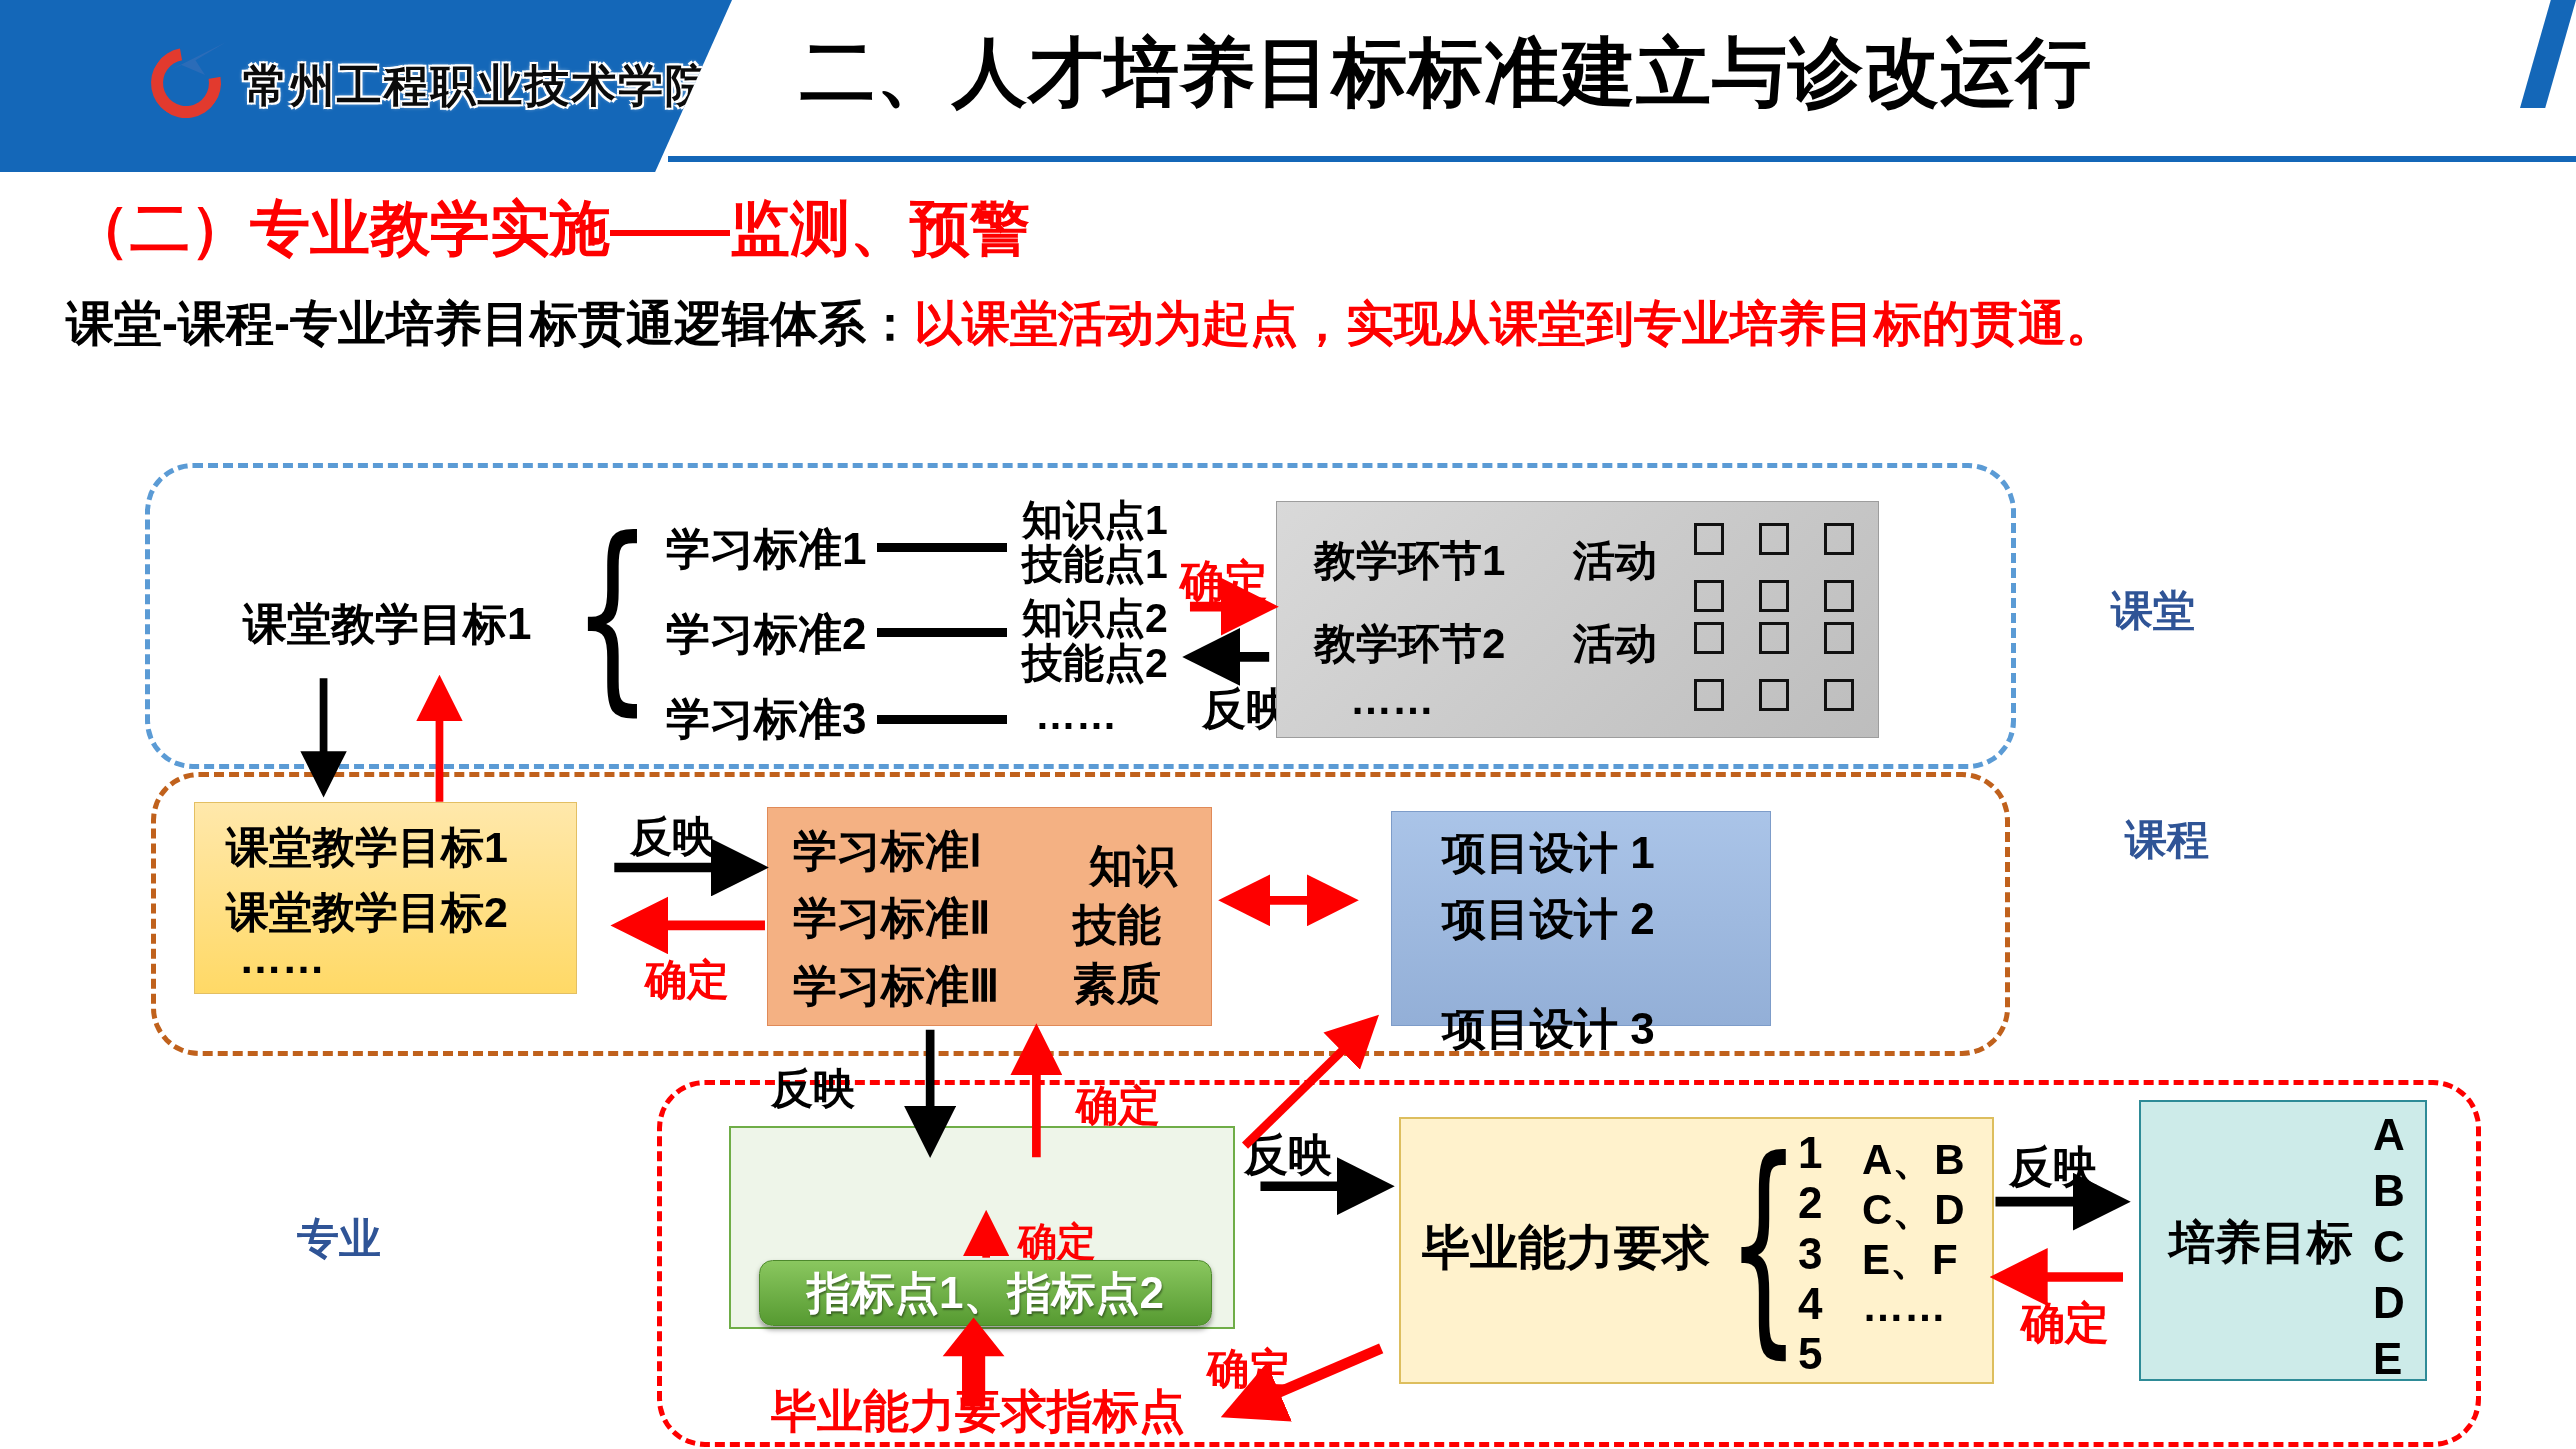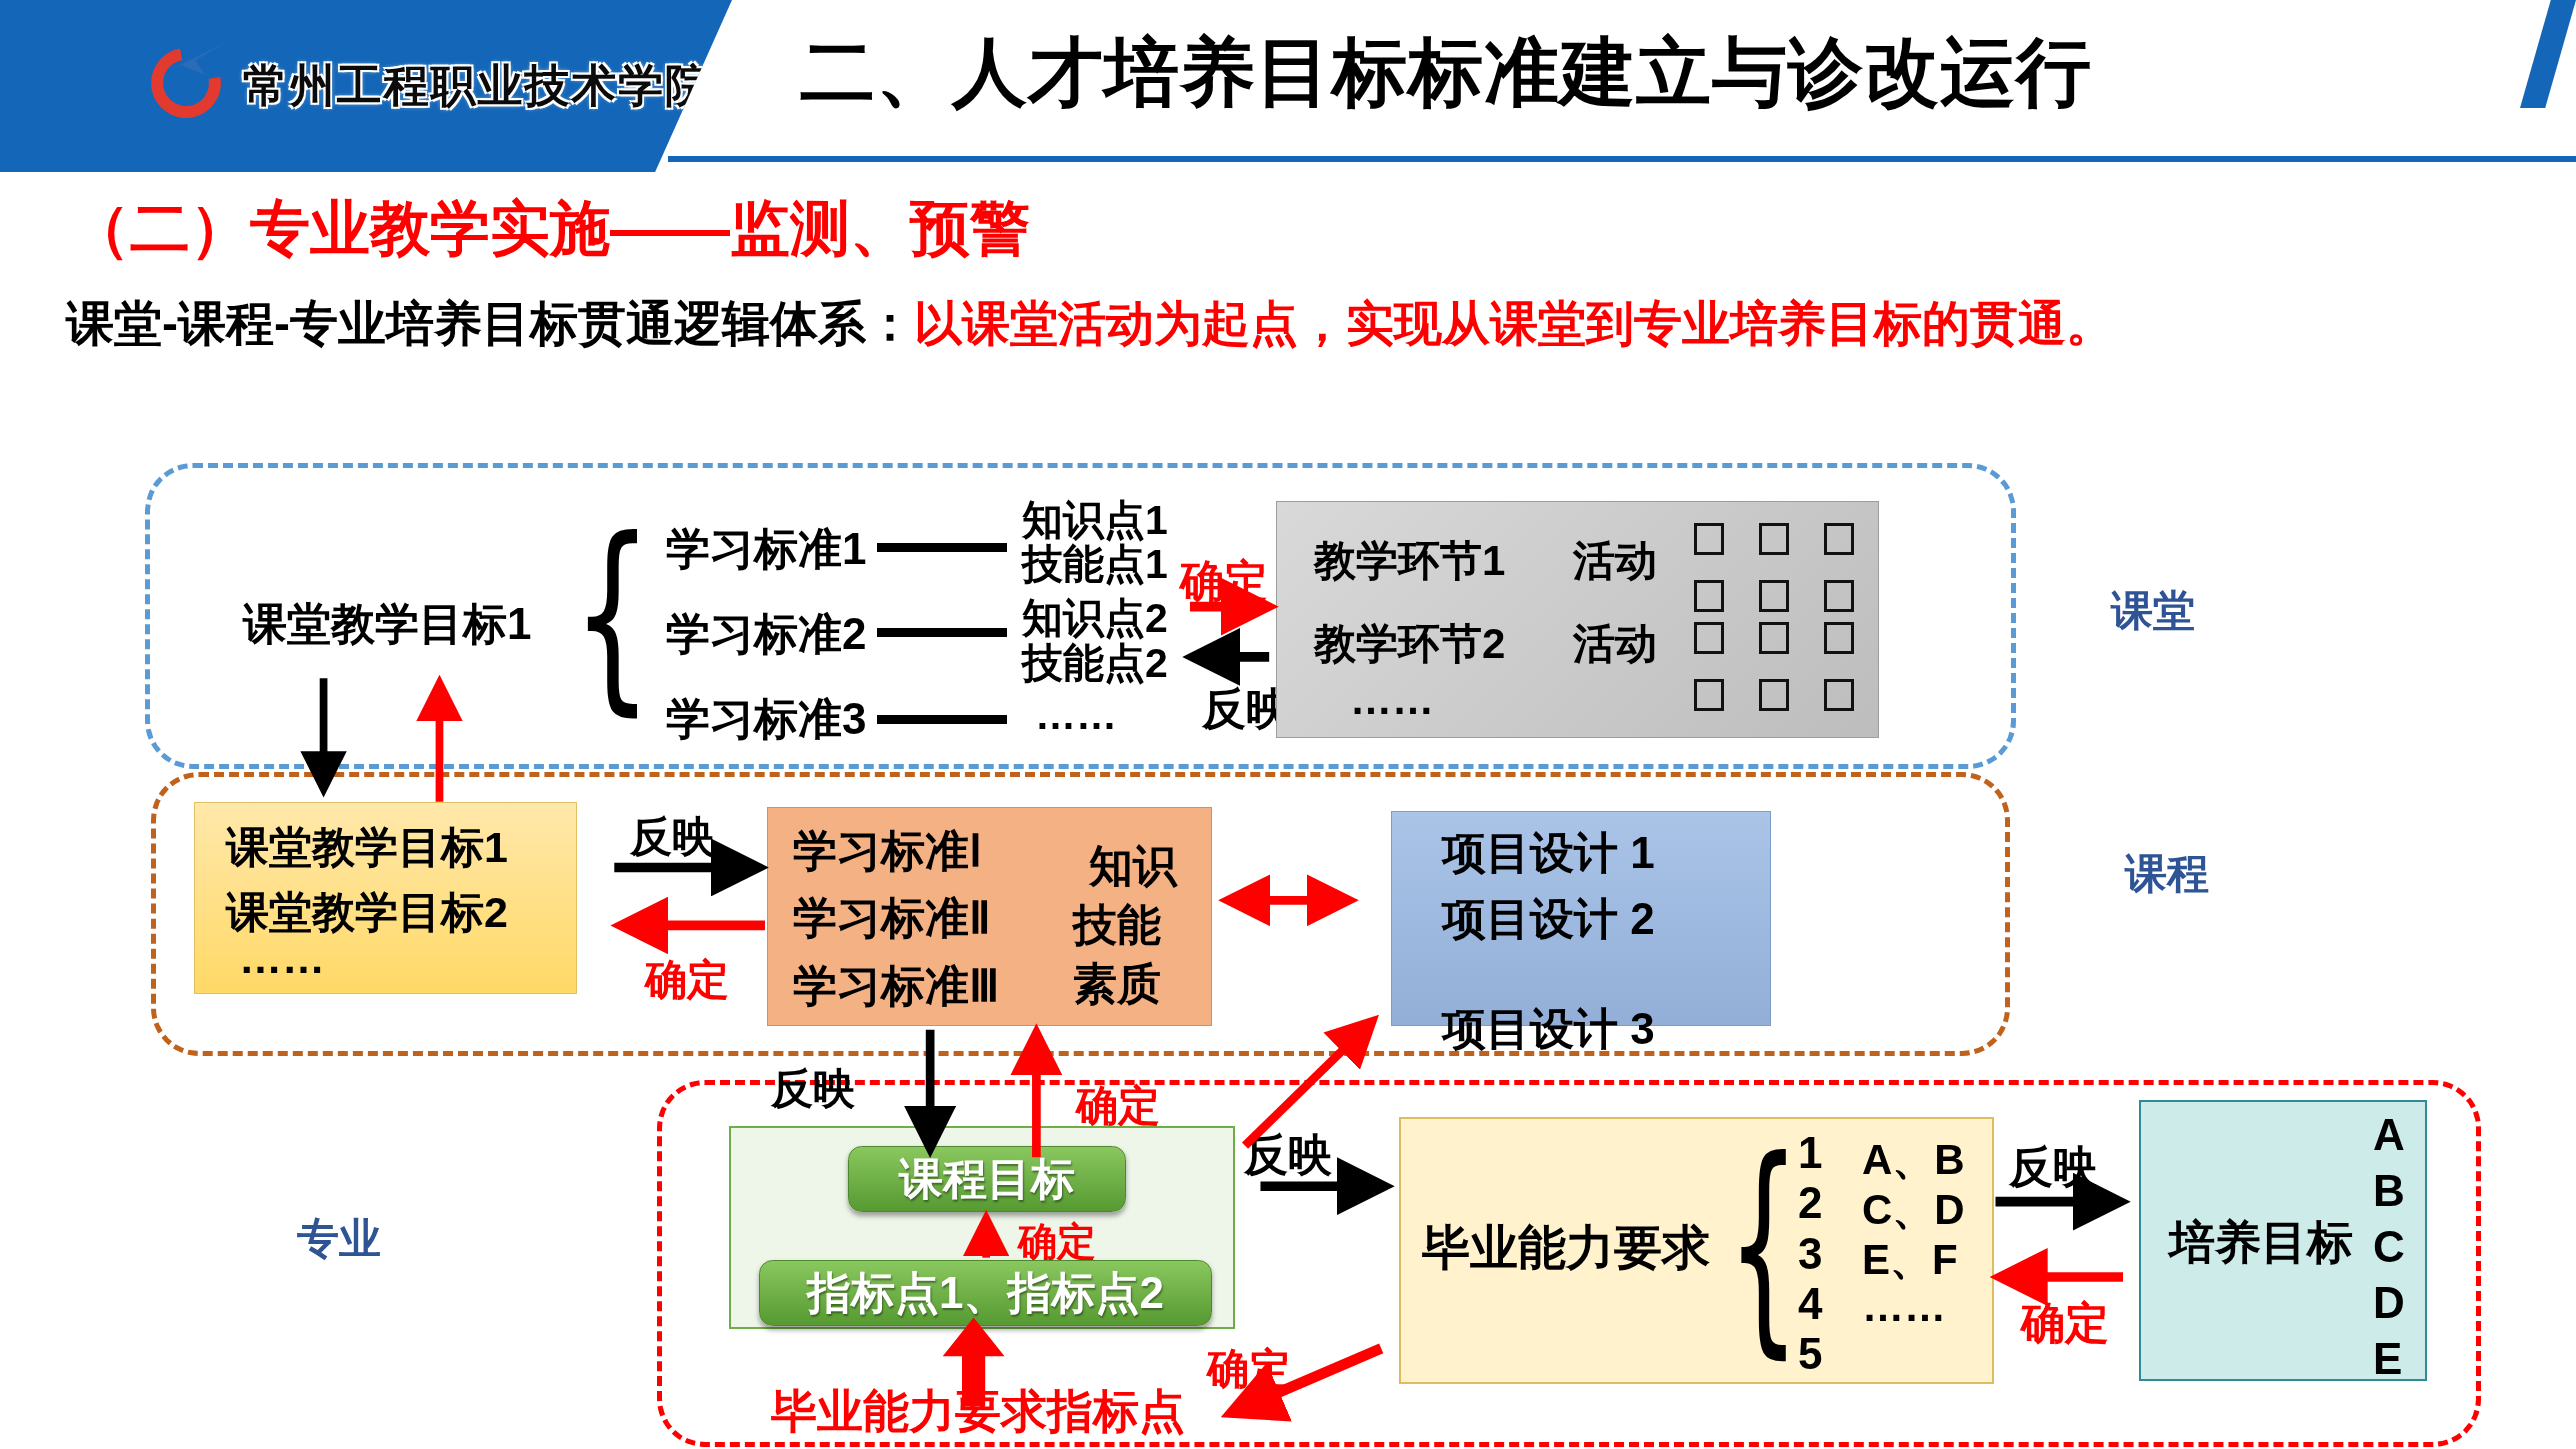--- a/index.html
+++ b/index.html
@@ -79,21 +79,21 @@
   <div id="subtitle">（二）专业教学实施——监测、预警</div>
   <div id="intro">
     <span>课堂-课程-专业培养目标贯通逻辑体系：</span><span class="red">以课堂活动为起点，实现从课堂到专业培养目标的贯通。</span>
   </div>
 
   <div class="region" id="region-classroom"></div>
   <div class="region" id="region-course"></div>
   <div class="region" id="region-major"></div>
 
   <div class="blue-label" style="left:2111px;top:583px;">课堂</div>
-  <div class="blue-label" style="left:2125px;top:846px;text-align:center;">课程</div>
+  <div class="blue-label" style="left:2125px;top:812px;text-align:center;">课程</div>
   <div class="blue-label" style="left:297px;top:1211px;">专业</div>
 
   <div class="t" style="left:243px;top:595px;font-size:44px;">课堂教学目标1</div>
   <div class="brace" id="brace-std"></div>
 
   <div class="t" style="left:666px;top:520px;font-size:44px;">学习标准1</div>
   <div class="t" style="left:666px;top:605px;font-size:44px;">学习标准2</div>
   <div class="t" style="left:666px;top:690px;font-size:44px;">学习标准3</div>
 
   <div class="connector" style="left:877px;top:543px;width:130px;"></div>
@@ -160,21 +160,20 @@
   <div class="abs" id="proj-box">
     <div class="t" style="left:50px;top:11.6px;font-size:44px;">项目设计 1</div>
     <div class="t" style="left:50px;top:78px;font-size:44px;">项目设计 2</div>
     <div class="t" style="left:50px;top:145px;font-size:44px;margin-top:43px;">项目设计 3</div>
   </div>
 
   <div class="t" style="left:771px;top:1061px;font-size:42px;">反映</div>
   <div class="t red" style="left:1076px;top:1078px;font-size:42px;">确定</div>
 
   <div class="abs" id="green-box"></div>
-  <div class="green-btn" style="left:848px;top:1146px;width:276px;height:64px;">课程目标</div>
   <div class="t red" style="left:1018px;top:1215px;font-size:39px;">确定</div>
   <div class="green-btn" style="left:759px;top:1260px;width:451px;height:64px;">指标点1、指标点2</div>
 
   <div class="t" style="left:1244px;top:1126px;font-size:44px;">反映</div>
 
   <div class="abs" id="yellow-box">
     <div class="t" style="left:21px;top:97px;font-size:48px;">毕业能力要求</div>
   </div>
   <div class="brace" id="brace-grad"></div>
   <div class="t" style="left:1798px;top:1128px;font-size:44px;">1</div>

